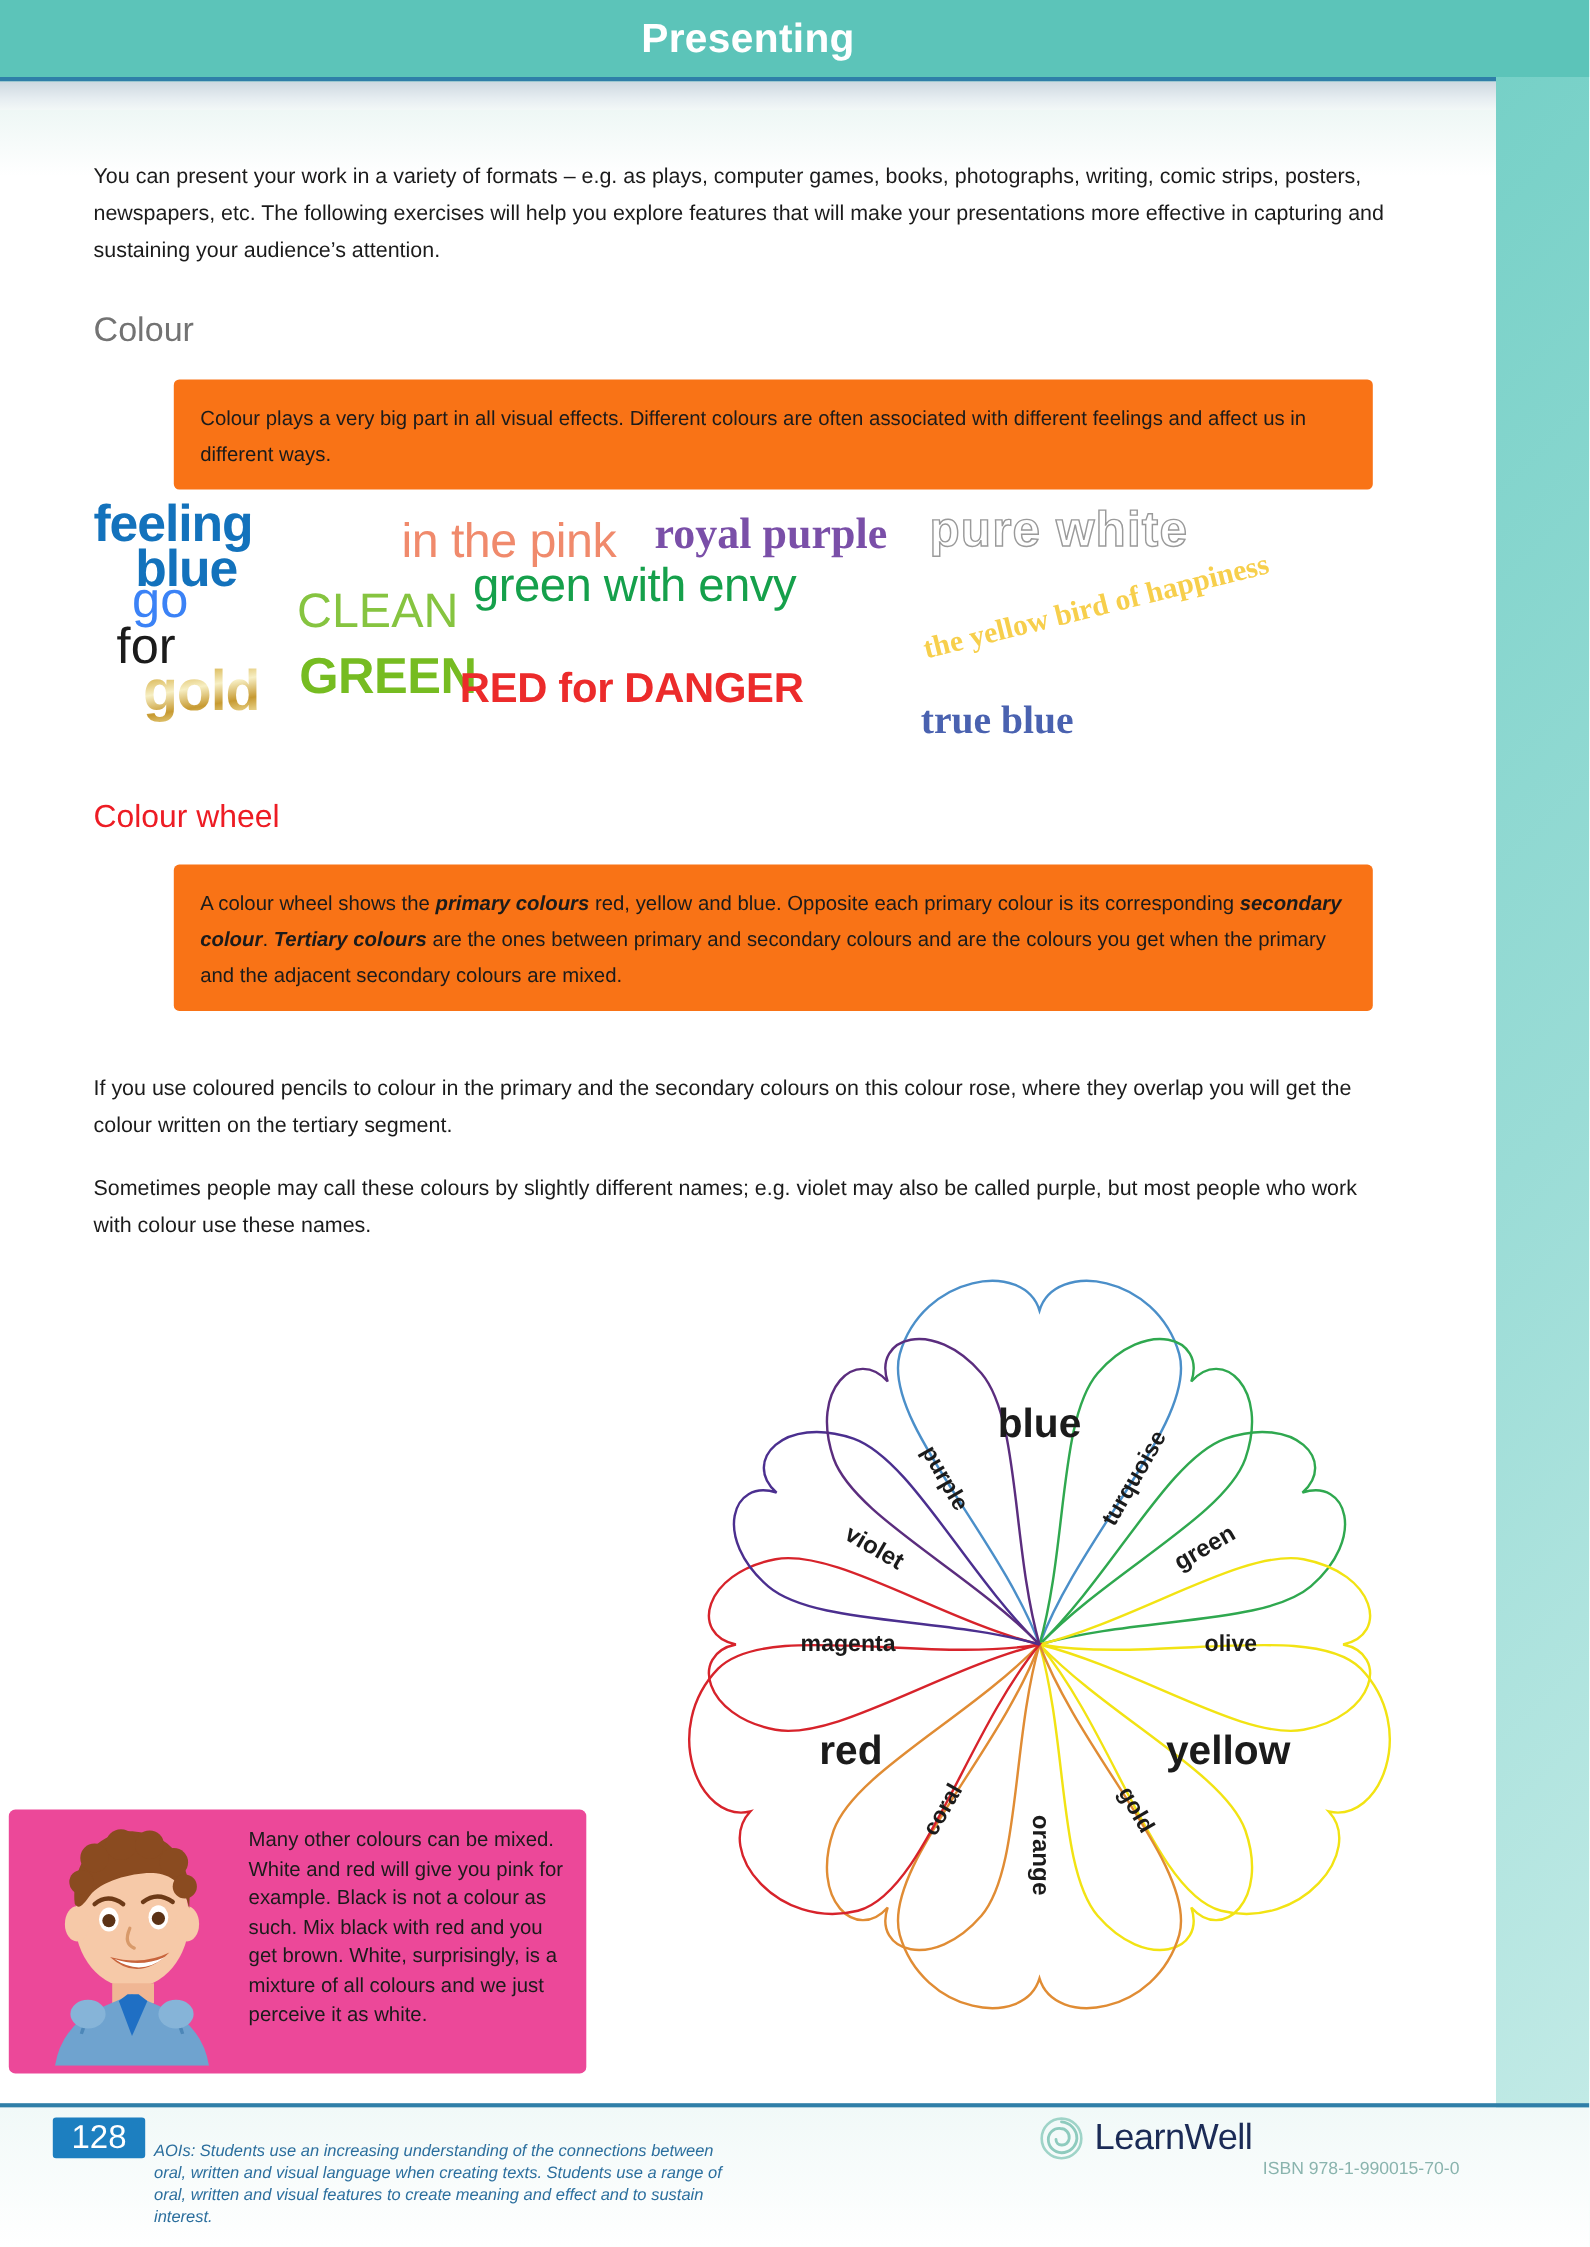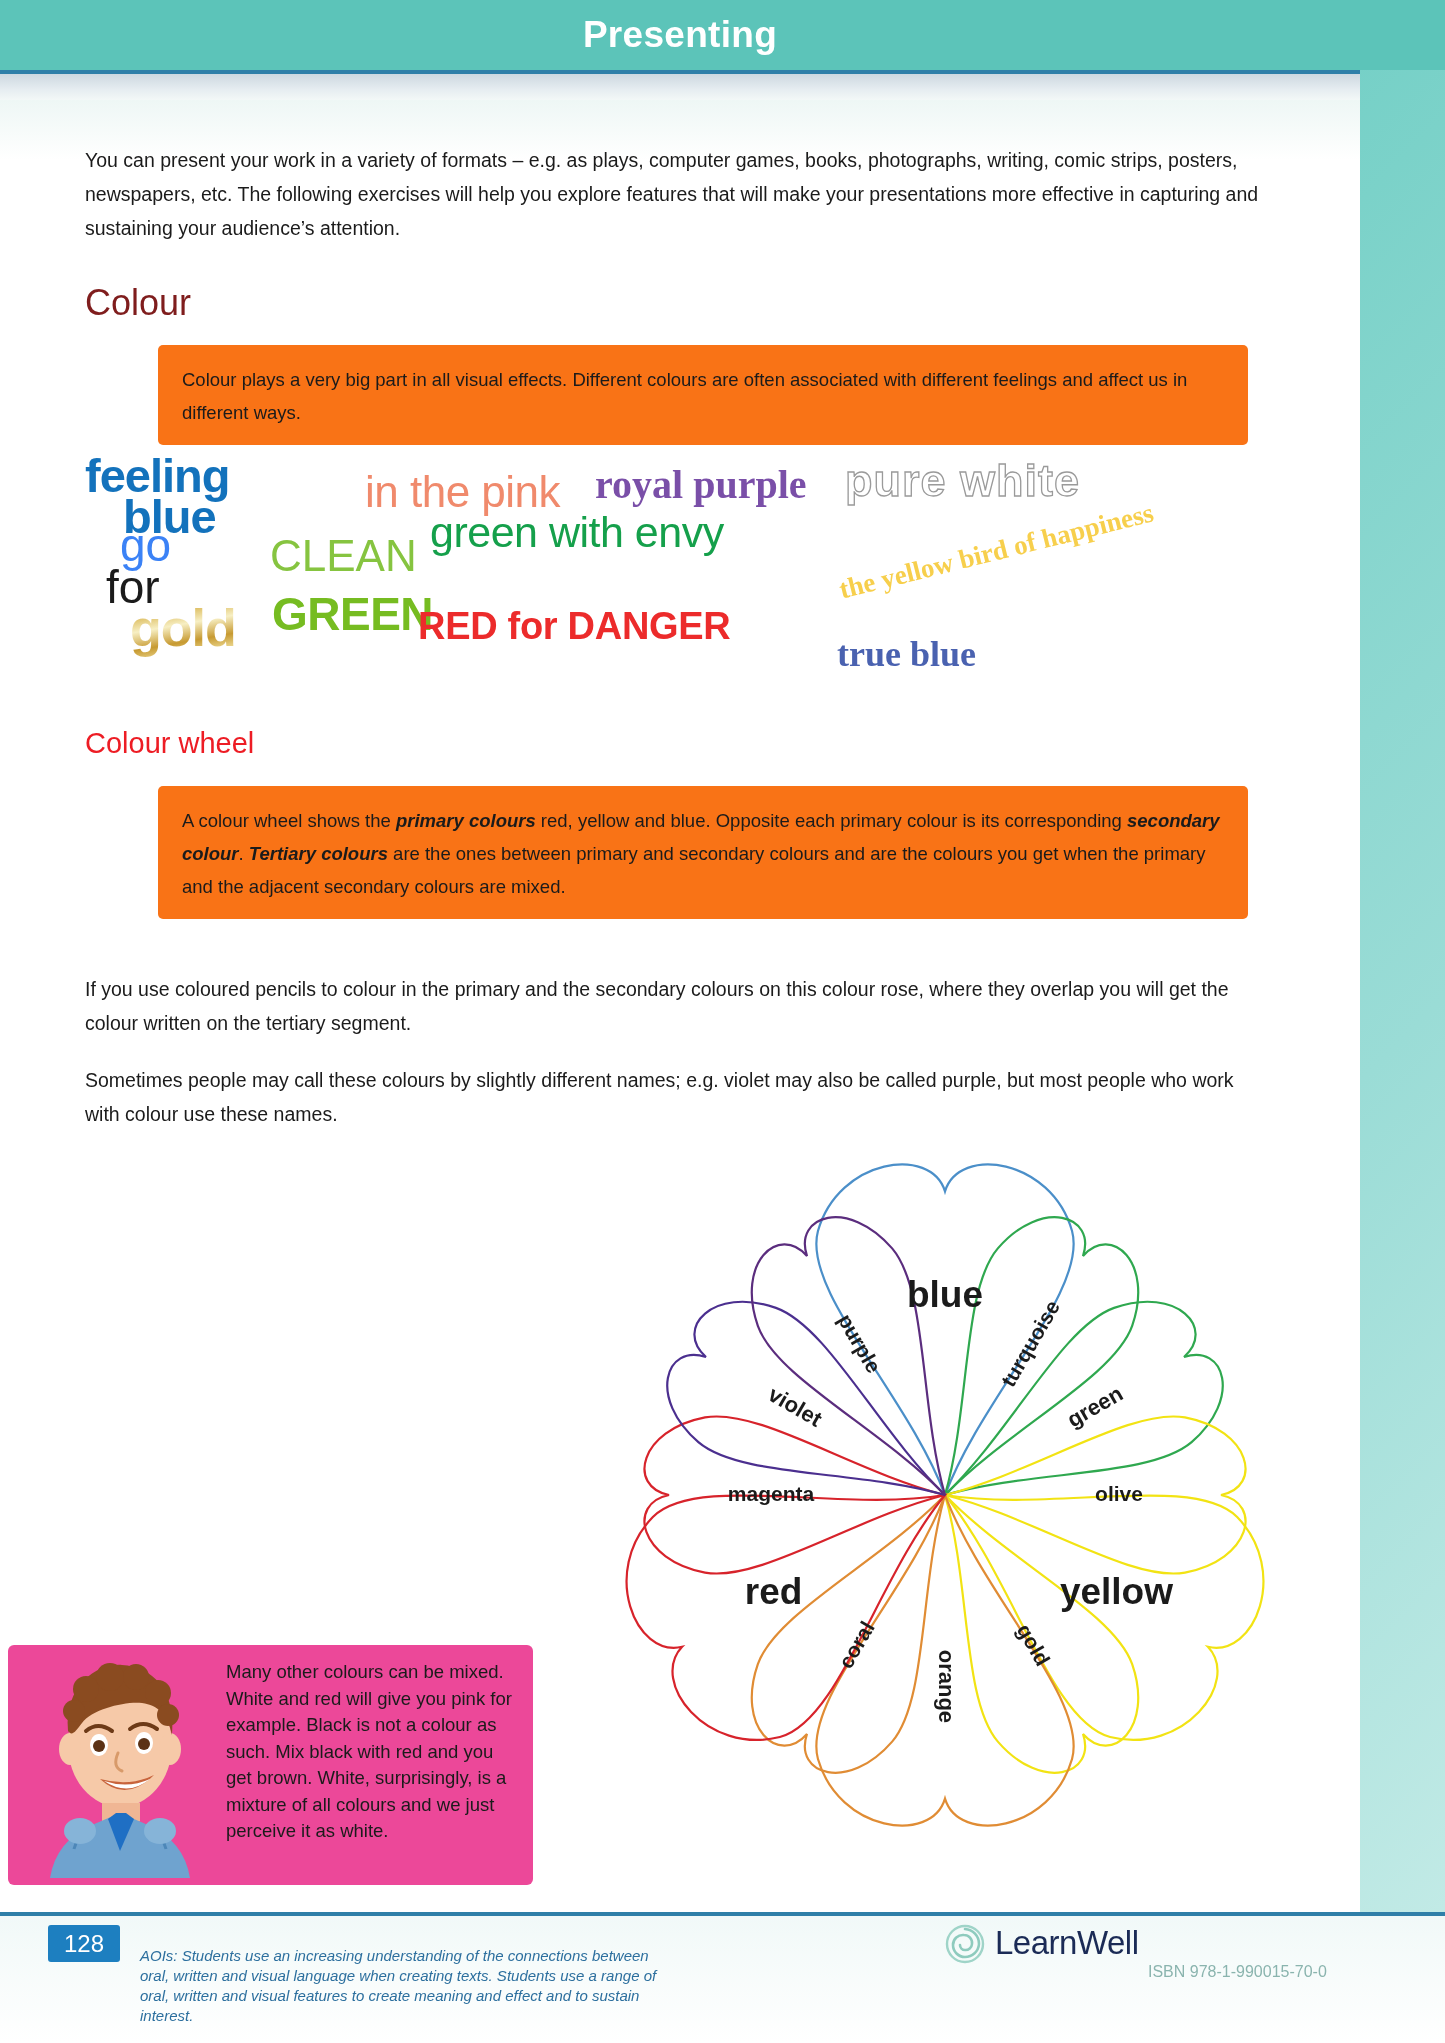--- a/index.html
+++ b/index.html
@@ -77,22 +77,22 @@
     position: absolute;
     left: 85px; top: 143px;
     width: 1180px;
     font-size: 19.5px;
     line-height: 34px;
     color: #1b1b1b;
   }
   .h-colour {
     position: absolute;
     left: 85px; top: 282px;
-    font-size: 36px;
-    color: #7f1d1d;
+    font-size: 31px;
+    color: #737373;
     font-weight: normal;
   }
   .h-colour-wheel {
     position: absolute;
     left: 85px; top: 727px;
     font-size: 29px;
     color: #ed1c24;
     font-weight: normal;
   }
   .callout {
@@ -269,24 +269,24 @@
   #avatar {
     position: absolute;
     left: 22px; top: 8px;
     width: 180px; height: 225px;
   }
 
   
   #page-num {
     position: absolute;
     left: 48px; top: 1925px;
-    width: 72px; height: 37px;
+    width: 84px; height: 37px;
     background: #1d7fc0;
     color: #ffffff;
-    font-size: 24px;
+    font-size: 30px;
     text-align: center;
     line-height: 37px;
     border-radius: 3px;
   }
   #aois {
     position: absolute;
     left: 140px; top: 1946px;
     width: 520px;
     font-size: 15px;
     line-height: 20px;

